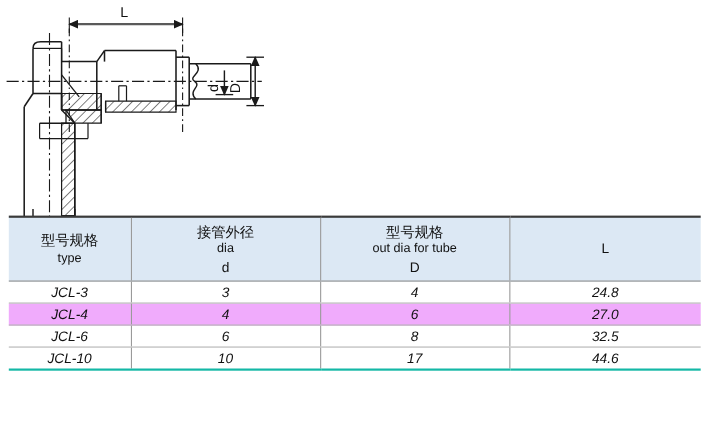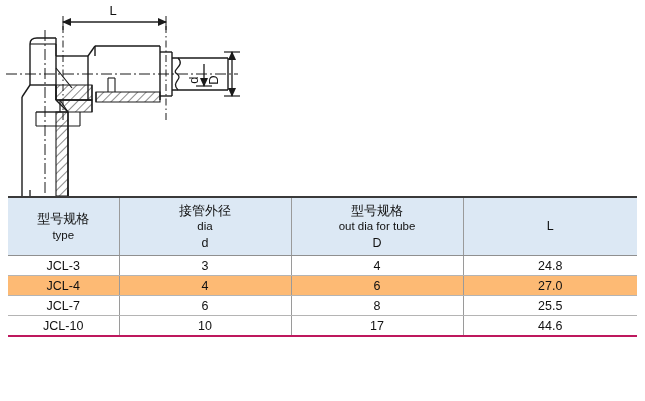--- a/index.html
+++ b/index.html
@@ -70,31 +70,32 @@
   thead th .en {
     font-size: 11.5px;
     display: block;
   }
   thead th .sym {
     font-size: 12.5px;
     display: block;
   }
   tbody tr {
     height: 19px;
+    font-style: italic;
   }
   tbody td {
     height: 19px;
     font-size: 12.5px;
     border-bottom: 1px solid #b4b4b4;
   }
   tbody tr.alt td {
-    background: #fdba74;
+    background: #f0abfc;
   }
   tbody tr:last-child td {
-    border-bottom: 2px solid #be185d;
+    border-bottom: 2px solid #14b8a6;
   }
   .col-type  { width: 111px; }
   .col-d     { width: 172px; }
   .col-D     { width: 172px; }
   .col-L     { width: 174px; }
 </style>
 </head>
 <body>
 
 <div id="drawing-area">
@@ -251,24 +252,24 @@
           <td>4</td>
           <td>24.8</td>
         </tr>
         <tr class="alt">
           <td>JCL-4</td>
           <td>4</td>
           <td>6</td>
           <td>27.0</td>
         </tr>
         <tr>
-          <td>JCL-7</td>
+          <td>JCL-6</td>
           <td>6</td>
           <td>8</td>
-          <td>25.5</td>
+          <td>32.5</td>
         </tr>
         <tr>
           <td>JCL-10</td>
           <td>10</td>
           <td>17</td>
           <td>44.6</td>
         </tr>
       </tbody>
   </table>
 </div>

